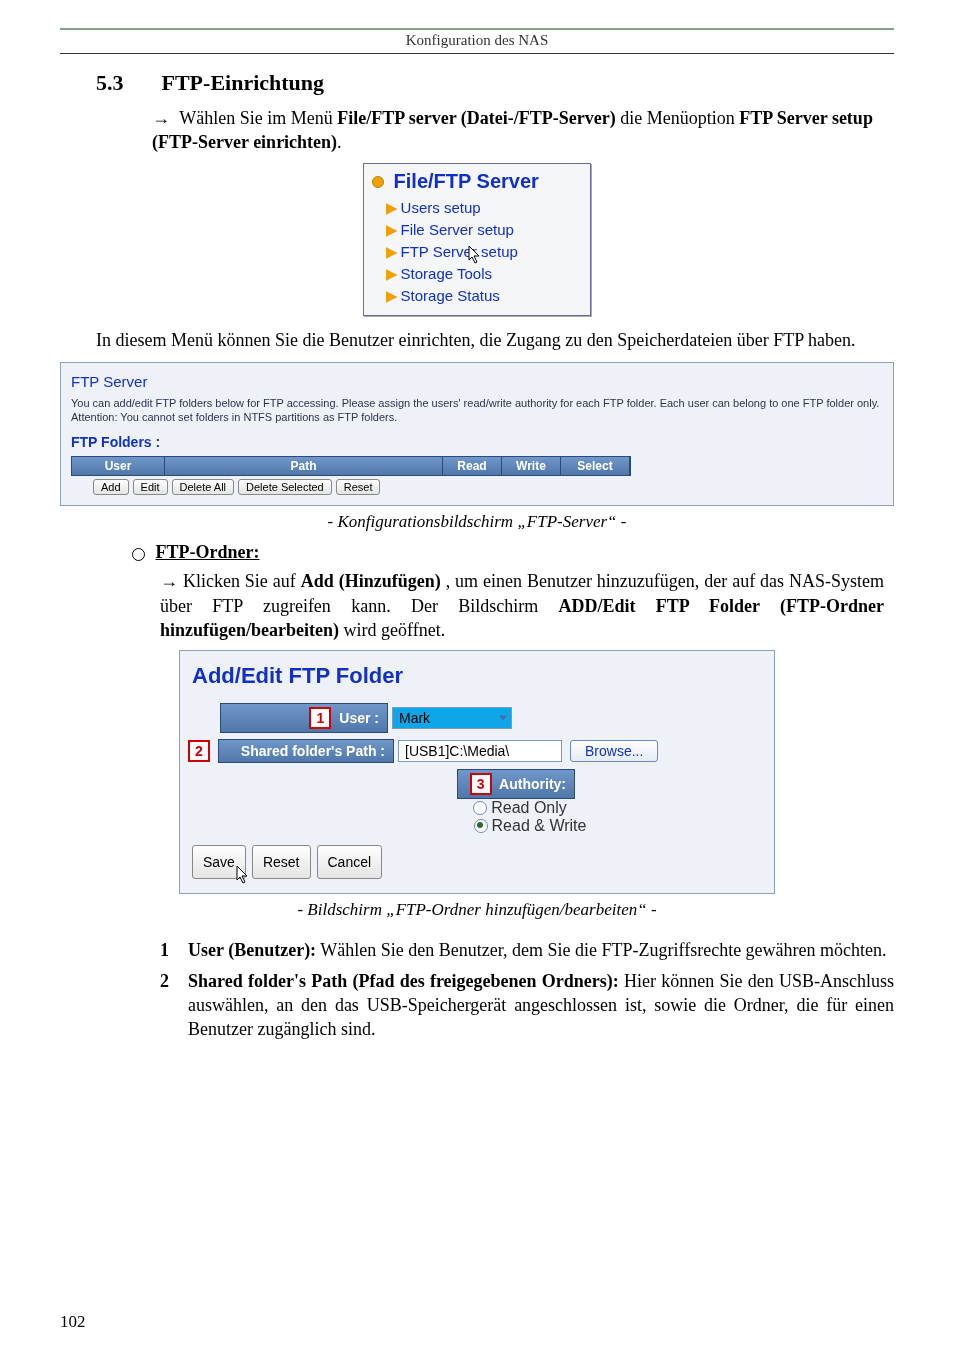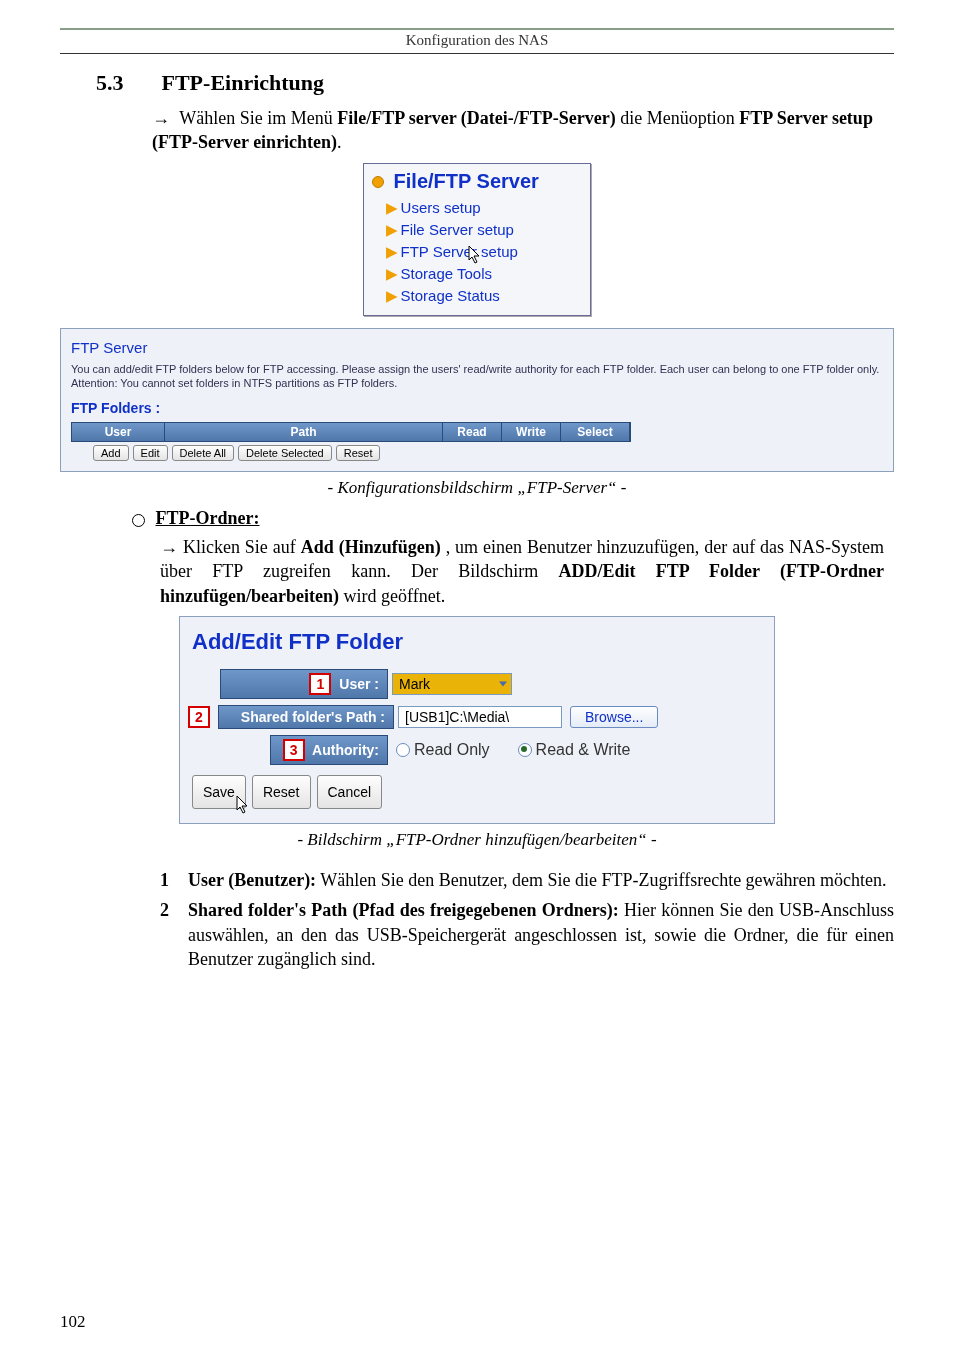--- a/index.html
+++ b/index.html
@@ -170,21 +170,21 @@
     font-weight:bold;
     font-size:14px;
     width:18px; height:18px;
     display:inline-flex; align-items:center; justify-content:center;
     margin-right:4px;
   }
   .num-badge.outside { position:relative; left:-4px; }
   .sel-box {
     font-family: Tahoma, Arial, sans-serif;
     font-size:14px;
-    background:#eab308;
+    background:#0ea5e9;
     border:1px solid #7a9ac0;
     padding:2px 22px 2px 6px;
     margin-left:4px;
     position:relative;
     min-width:90px;
   }
   .sel-box::after{
     content:""; position:absolute; right:4px; top:50%; transform:translateY(-50%);
     width:0;height:0;border-left:4px solid transparent;border-right:4px solid transparent;border-top:5px solid #4a6aa8;
   }
@@ -277,20 +277,21 @@
     <div class="menu-item" style="position:relative;">
       <span class="tri">▶</span><span>FTP Server setup</span>
       <svg width="16" height="20" style="position:absolute; left:96px; top:4px;" viewBox="0 0 16 20">
           <path d="M1 1 L1 15 L4 12 L7 18 L9 17 L6 11 L11 11 Z" fill="#fff" stroke="#000" stroke-width="1"></path>
         </svg>
     </div>
     <div class="menu-item"><span class="tri">▶</span><span>Storage Tools</span></div>
     <div class="menu-item"><span class="tri">▶</span><span>Storage Status</span></div>
   </div>
 
+  <div class="caption-note">In diesem Menü können Sie die Benutzer einrichten, die Zugang zu den Speicherdateien über FTP haben.</div>
 
   <div class="ftpserver-box">
     <div class="ftp-heading">FTP Server</div>
     <div class="ftp-text">You can add/edit FTP folders below for FTP accessing. Please assign the users' read/write authority for each FTP folder. Each user can belong to one FTP folder only.</div>
     <div class="ftp-text">Attention: You cannot set folders in NTFS partitions as FTP folders.</div>
     <div class="ftp-sub">FTP Folders  :</div>
     <div style="width:560px;">
       <div class="ftp-table-head">
         <div class="th-user">User</div>
         <div class="th-path">Path</div>
@@ -341,21 +342,21 @@
       <span class="num-badge outside">2</span>
       <div class="label-box" style="width:176px;">
         <span>Shared folder's Path :</span>
       </div>
       <div class="txt-input">
         <span>[USB1]C:\Media\</span>
       </div>
       <button type="button" class="browse-btn">Browse...</button>
     </div>
 
-    <div class="form-row" style="padding-left:78px;">
+    <div class="form-row" style="padding-left:78px;flex-direction:column;">
       <div class="label-box" style="width:118px;">
         <span class="num-badge">3</span>
         <span>Authority:</span>
       </div>
       <div class="radio-text">
         <span class="radio-circle"></span>
         <span>Read Only</span>
       </div>
       <div class="radio-text" style="margin-left:28px;">
         <span class="radio-circle checked"></span>

